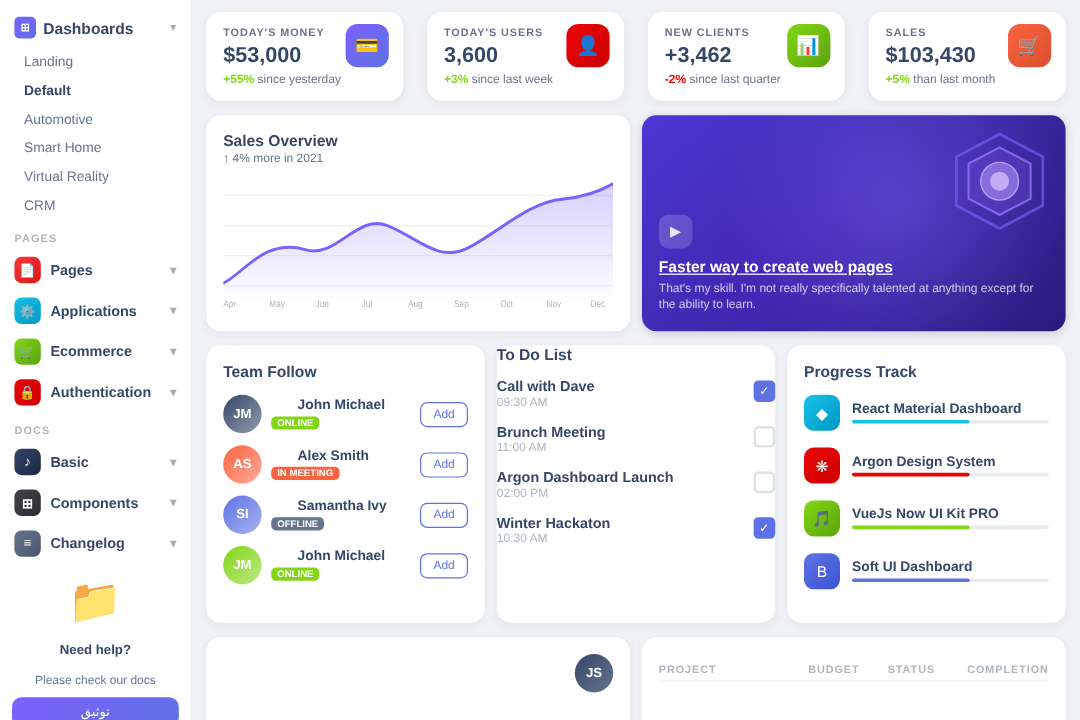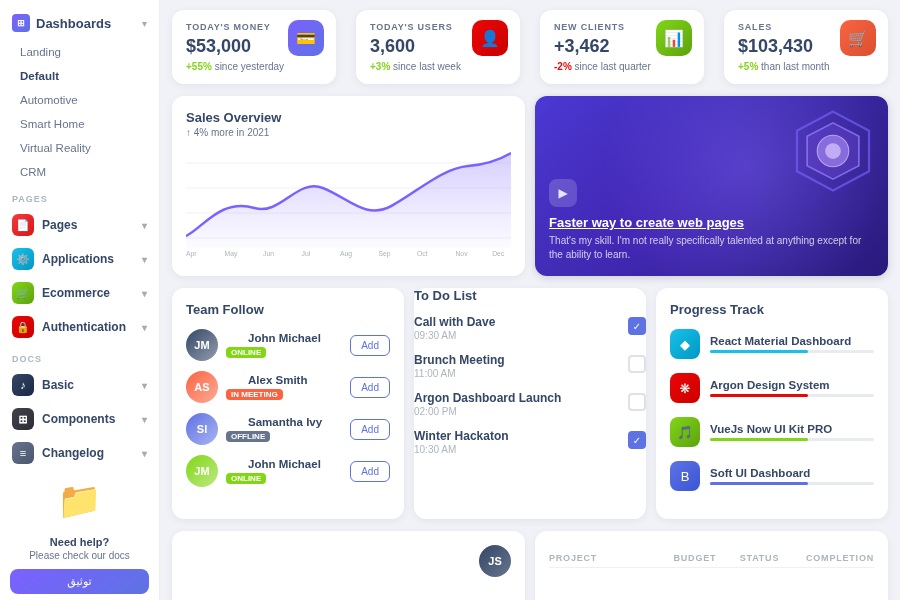--- a/index.html
+++ b/index.html
@@ -21,21 +21,21 @@
     .icon-orange { background: linear-gradient(135deg, #f53939, #d91616); color: #fff; }
     .icon-green { background: linear-gradient(135deg, #82d616, #5ba30e); color: #fff; }
     .icon-red { background: linear-gradient(135deg, #ea0606, #c00); color: #fff; }
     .icon-music { background: linear-gradient(135deg, #344767, #1a2744); color: #fff; }
     .icon-comp { background: linear-gradient(135deg, #42424a, #2d2d35); color: #fff; }
     .icon-log { background: linear-gradient(135deg, #67748e, #4a566d); color: #fff; }
 
     .sidebar-help { padding: 10px; text-align: center; }
     .sidebar-help-img { width: 60px; height: 50px; margin: 0 auto 6px; position: relative; }
     .folder-icon { font-size: 36px; color: #7b61ff; }
-    .help-text { font-size: 11px; font-weight: 700; color: #344767; margin-bottom: 2px; }
+    .help-text { font-size: 11px; font-weight: 700; color: #344767; margin-bottom: 14px; }
     .help-sub { font-size: 10px; color: #67748e; }
     .help-btn { margin-top: 8px; background: linear-gradient(135deg, #7b61ff, #5e72e4); color: #fff; border: none; border-radius: 8px; padding: 6px 20px; font-size: 11px; cursor: pointer; width: 100%; }
 
     
     .main { flex: 1; overflow-y: auto; padding: 10px 12px; }
     .main::-webkit-scrollbar { width: 4px; }
 
     
     .stats-row { display: grid; grid-template-columns: repeat(4, 1fr); gap: 20px; margin-bottom: 12px; }
     .stat-card { background: #fff; border-radius: 12px; padding: 12px 14px; position: relative; box-shadow: 0 2px 8px rgba(0,0,0,0.06); }

